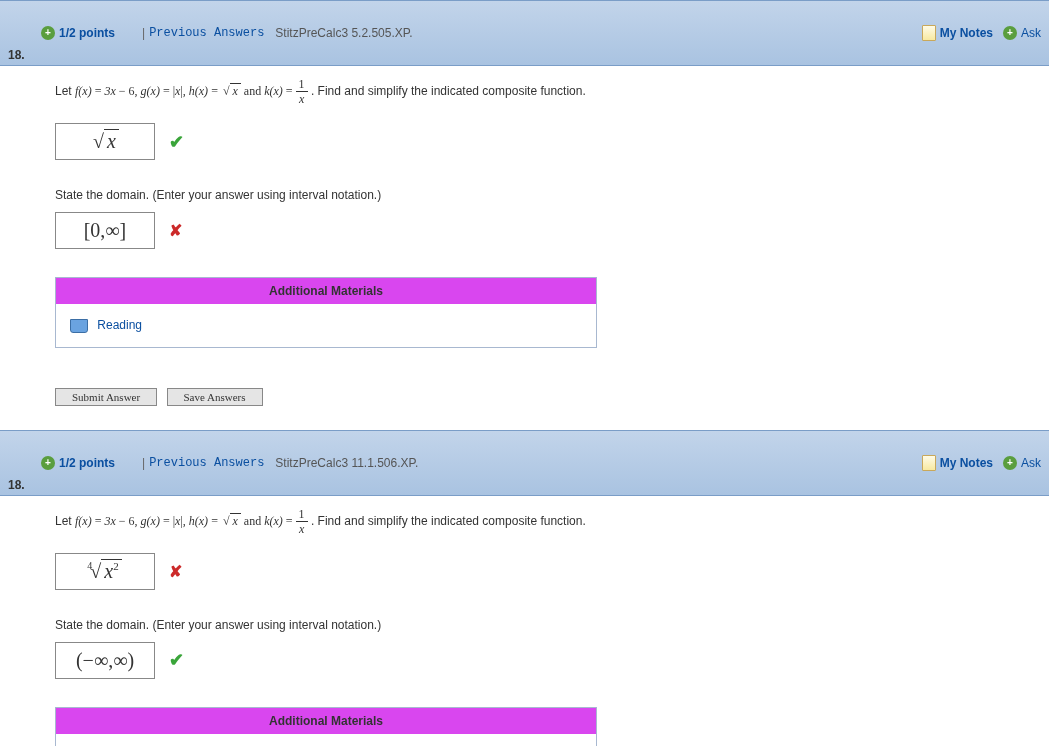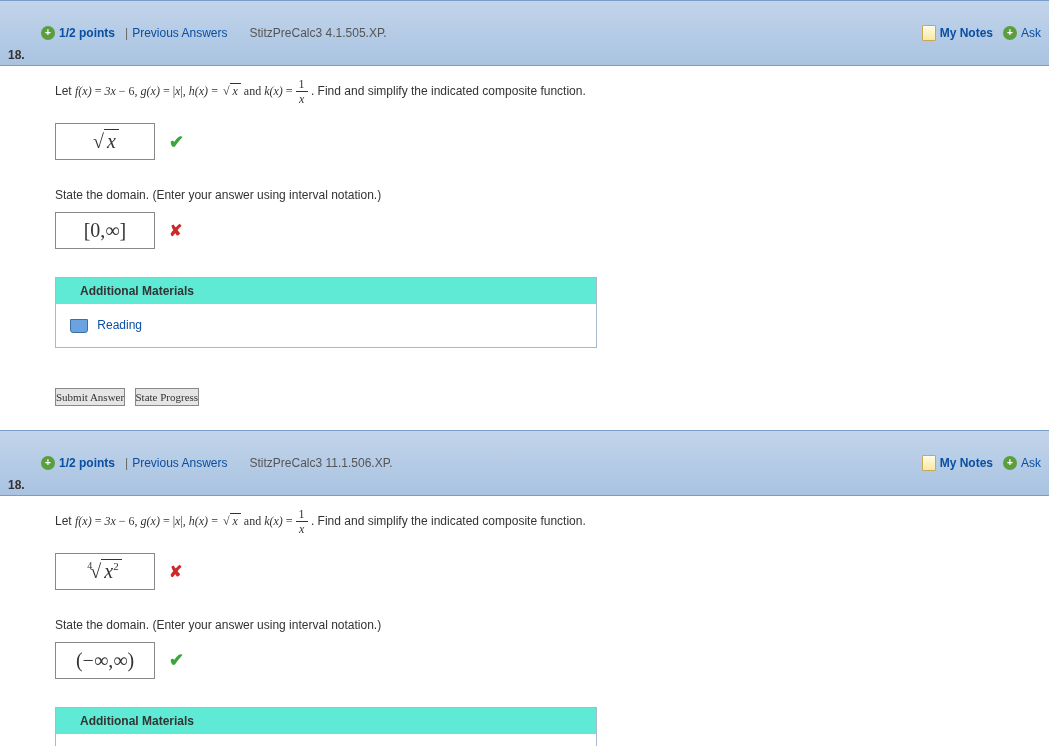--- a/index.html
+++ b/index.html
@@ -1,63 +1,63 @@
 <!DOCTYPE html>
 <html><head>
 <meta charset="utf-8">
 <style>
   body { margin:0; font-family:Verdana,Geneva,sans-serif; font-size:12px; color:#333; background:#fff; }
   .qhead { background:linear-gradient(#c2d4ea,#a9c3e1); border-top:1px solid #7a9dc7; border-bottom:1px solid #7a9dc7; display:flex; align-items:center; padding:3px 8px; }
   .qnum { font-weight:bold; color:#333; margin-right:8px; width:25px;margin-top:44px; }
   .plus-icon { display:inline-flex; align-items:center; justify-content:center; width:14px; height:14px; border-radius:50%; background:#5a9e3e; color:#fff; font-size:10px; line-height:14px; font-weight:bold; margin-right:4px; }
-  .points { color:#0a4fa0; font-weight:bold; text-decoration:none; margin-right:6px;text-align:right; }
+  .points { color:#0a4fa0; font-weight:bold; text-decoration:none; margin-right:23px;text-align:right; }
   .sep { color:#666; margin:0 4px; }
-  .prev { color:#0a4fa0; text-decoration:none; margin-right:22px; }
+  .prev { color:#0a4fa0; text-decoration:none; margin-right:11px;font-family:Liberation Mono, monospace; }
   .refid { color:#555; }
   .hspace { flex:1; }
   .note-icon { display:inline-block; width:12px; height:14px; border:1px solid #c9a85a; background:linear-gradient(#fffbe6,#f8e9a0); margin-right:4px; vertical-align:middle; border-radius:1px; }
   .mynotes { color:#0a4fa0; font-weight:bold; text-decoration:none; margin-right:10px; }
   .ask { color:#0a4fa0; font-weight:normal; text-decoration:none; }
   .content { padding:12px 0 24px 55px; }
   .prompt { margin-bottom:18px; }
   .math { font-family:'Times New Roman',serif; font-style:italic;margin-top:36px; }
   .mathup { font-family:'Times New Roman',serif; font-style:normal; }
   .sub-q { margin-left:55px; font-family:'Times New Roman',serif; font-style:italic; margin-bottom:10px; }
   .ansrow { display:flex; align-items:center; margin-bottom:28px; }
   .ansbox { border:1px solid #888; padding:6px 14px; min-width:70px; min-height:22px; display:inline-flex; align-items:center; justify-content:center; font-family:'Times New Roman',serif; font-size:16px; margin-right:14px; background:#fff; }
   .check { color:#3aa53a; font-size:18px; font-weight:bold; }
   .cross { color:#cc2a2a; font-size:16px; font-weight:bold; }
   .statement { margin-bottom:10px; }
   .addmat { border:1px solid #a8b8d0; width:540px; margin-top:6px; margin-bottom:40px; }
-  .addmat-h { background:#5eead4; padding:6px 24px; font-weight:bold; color:#333; }
+  .addmat-h { background:#d946ef; padding:6px 24px; font-weight:bold; color:#333;text-align:center; }
   .addmat-b { padding:14px 14px; }
   .addmat-b a { color:#0a4fa0; text-decoration:none; }
   .book-icon { display:inline-block; width:16px; height:12px; background:linear-gradient(90deg,#6aa3e0 0 48%,#fff 48% 52%,#6aa3e0 52%); border:1px solid #3b6ea5; border-radius:0 0 3px 3px; vertical-align:middle; margin-right:6px; }
   .btnrow { margin-top:4px; }
-  .btn { font-family:Verdana; font-size:11px; padding:2px 0; background:#e5e5e5; border:1px solid #888; color:#333; margin-right:6px; cursor:pointer; }
+  .btn { font-family:Verdana; font-size:11px; padding:2px 16px; background:#e5e5e5; border:1px solid #888; color:#333; margin-right:6px; cursor:pointer; }
   .sqrt { display:inline-block; position:relative; padding-left:2px;}
   .sqrt::before { content:"√"; font-style:normal; }
   .sqrt .rad { border-top:1px solid #333; padding:0 3px; font-style:italic; }
   .frac { display:inline-flex; flex-direction:column; align-items:center; vertical-align:middle; font-family:'Times New Roman',serif; font-size:12px; line-height:1; }
   .frac .num { border-bottom:1px solid #333; padding:0 3px 1px; }
   .frac .den { padding:1px 3px 0; font-style:italic; }
   .big { font-size:20px; font-style:normal; }
   .rootbox { position:relative; display:inline-block; }
   .rootidx { position:absolute; left:-1px; top:0px; font-size:10px; font-style:normal; font-family:'Times New Roman',serif; }
 </style>
 </head>
 <body>
 
 <div class="qhead">
   <span class="qnum">18.</span>
   <span class="plus-icon">+</span>
   <a href="#" class="points">1/2 points</a>
   <span class="sep">|</span>
   <a href="#" class="prev">Previous Answers</a>
-  <span class="refid">StitzPreCalc3 4.1.505.XP.</span>
+  <span class="refid">StitzPreCalc3 5.2.505.XP.</span>
   <span class="hspace"></span>
   <span class="note-icon"></span>
   <a href="#" class="mynotes">My Notes</a>
   <span class="plus-icon">+</span>
   <a href="#" class="ask">Ask</a>
 </div>
 
 <div class="content">
   <div class="prompt">
     <span>Let  </span>
@@ -83,21 +83,21 @@
   </div>
   <div class="addmat">
     <div class="addmat-h">Additional Materials</div>
     <div class="addmat-b">
       <span class="book-icon"></span>
       <a href="#">Reading</a>
     </div>
   </div>
   <div class="btnrow">
     <button class="btn">Submit Answer</button>
-    <button class="btn">State Progress</button>
+    <button class="btn">Save Answers</button>
   </div>
 </div>
 
 <div class="qhead">
   <span class="qnum">18.</span>
   <span class="plus-icon">+</span>
   <a href="#" class="points">1/2 points</a>
   <span class="sep">|</span>
   <a href="#" class="prev">Previous Answers</a>
   <span class="refid">StitzPreCalc3 11.1.506.XP.</span>

